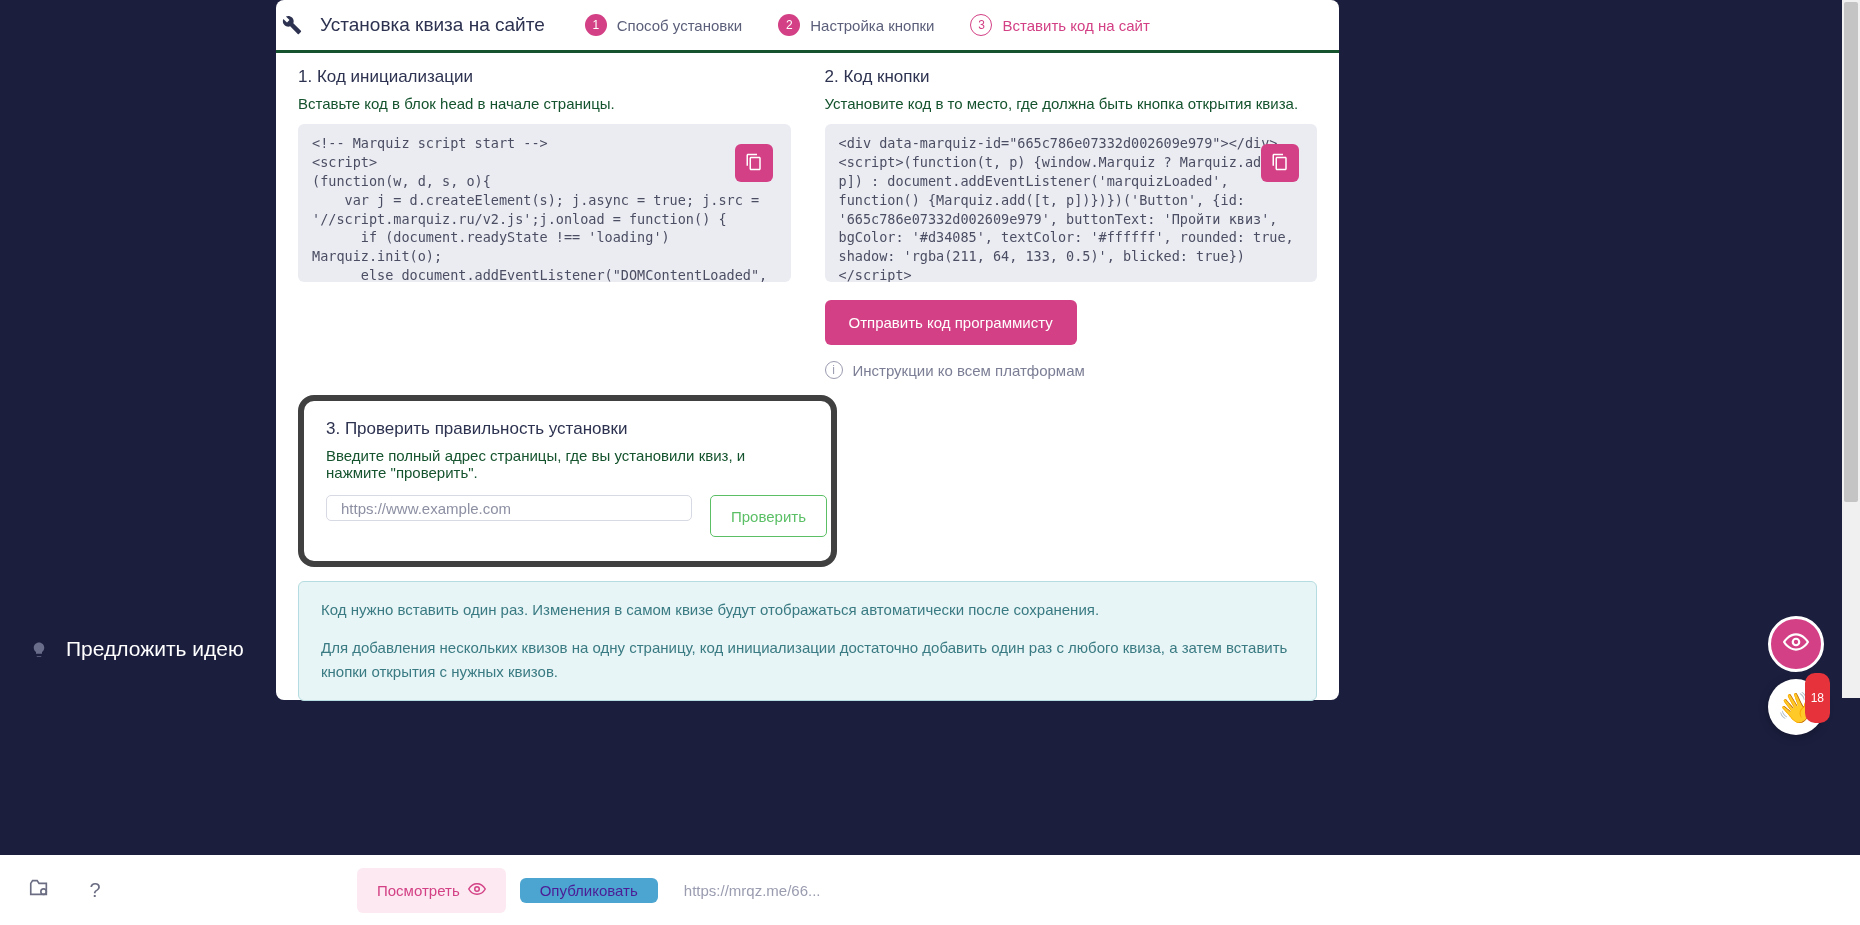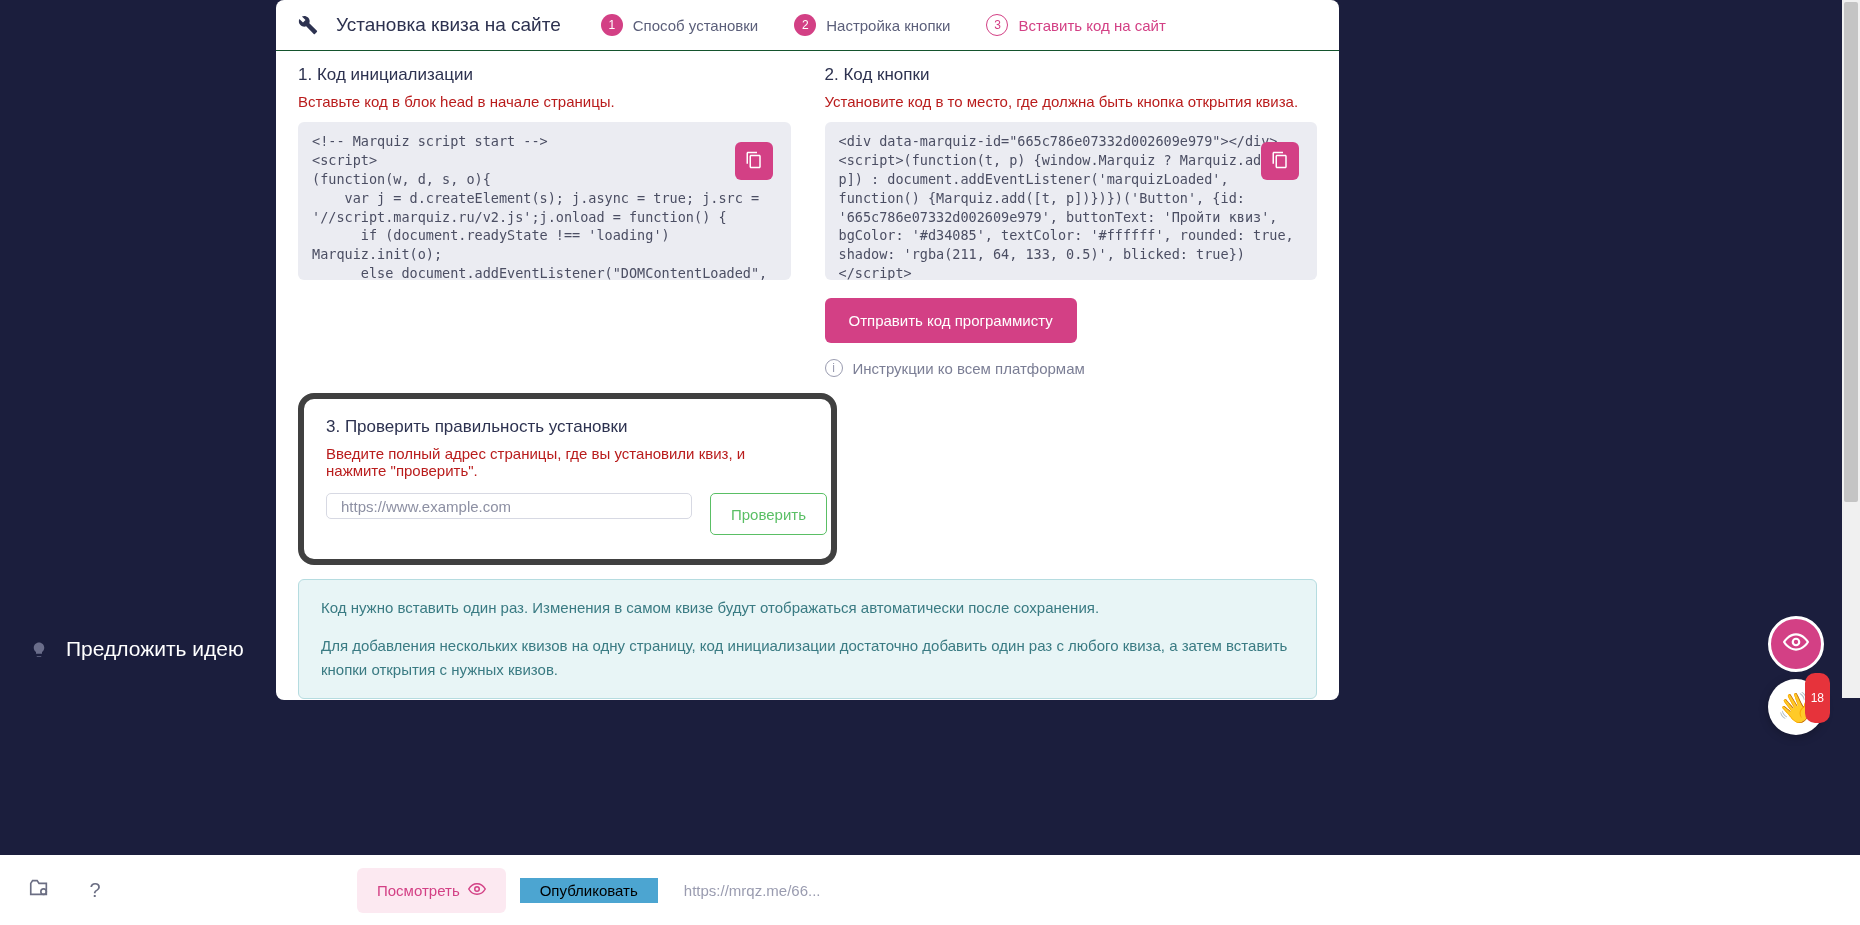--- a/index.html
+++ b/index.html
@@ -31,22 +31,22 @@
   font-size: 21px;
   cursor: pointer;
 }
 .sidebar-suggest .bulb {
   width: 18px; height: 18px;
   display: inline-block;
 }
 .hdr {
   display: flex;
   align-items: center;
-  padding: 14px 22px;
-  border-bottom: 1px solid #14532d;
+  padding: 14px 6px;
+  border-bottom: 3px solid #14532d;
   gap: 10px;
 }
 .hdr .tools-icon { width: 20px; height: 20px; flex-shrink:0; margin-right:8px; }
 .hdr .title {
   font-size: 19px;
   color: #2d3250;
   margin-right: 30px;
 }
 .step {
   display: flex; align-items: center; gap: 10px;
@@ -70,21 +70,21 @@
 }
 .row {
   display: flex; gap: 34px;
 }
 .col { flex: 1; }
 .sec-title {
   font-size: 17px; color: #2d3250;
   margin-bottom: 8px;
 }
 .sec-desc {
-  font-size: 15px; color: #b91c1c;
+  font-size: 15px; color: #14532d;
   margin-bottom: 12px;
 }
 .code-box {
   position: relative;
   background: #ebecf2;
   border-radius: 6px;
   font-family: Consolas, monospace;
   font-size: 13.5px;
   color: #4b4e63;
   height: 158px;
@@ -205,23 +205,23 @@
   color:#d34085;
   border:none;
   border-radius:6px;
   padding: 12px 20px;
   font-size:15px;
   display:flex; align-items:center; gap:8px;
   cursor:pointer;
 }
 .btn-publish {
   background:#4ca5d1;
-  color:#000000;
+  color:#4c1d95;
   border:none;
-  border-radius:0;
+  border-radius:6px;
   padding: 4px 20px;
   font-size:15px;
   cursor:pointer;
 }
 .share-url {
   font-size:15px;
   color:#9a9cb0;
   margin-left: 12px;
   text-align: center;
 }

